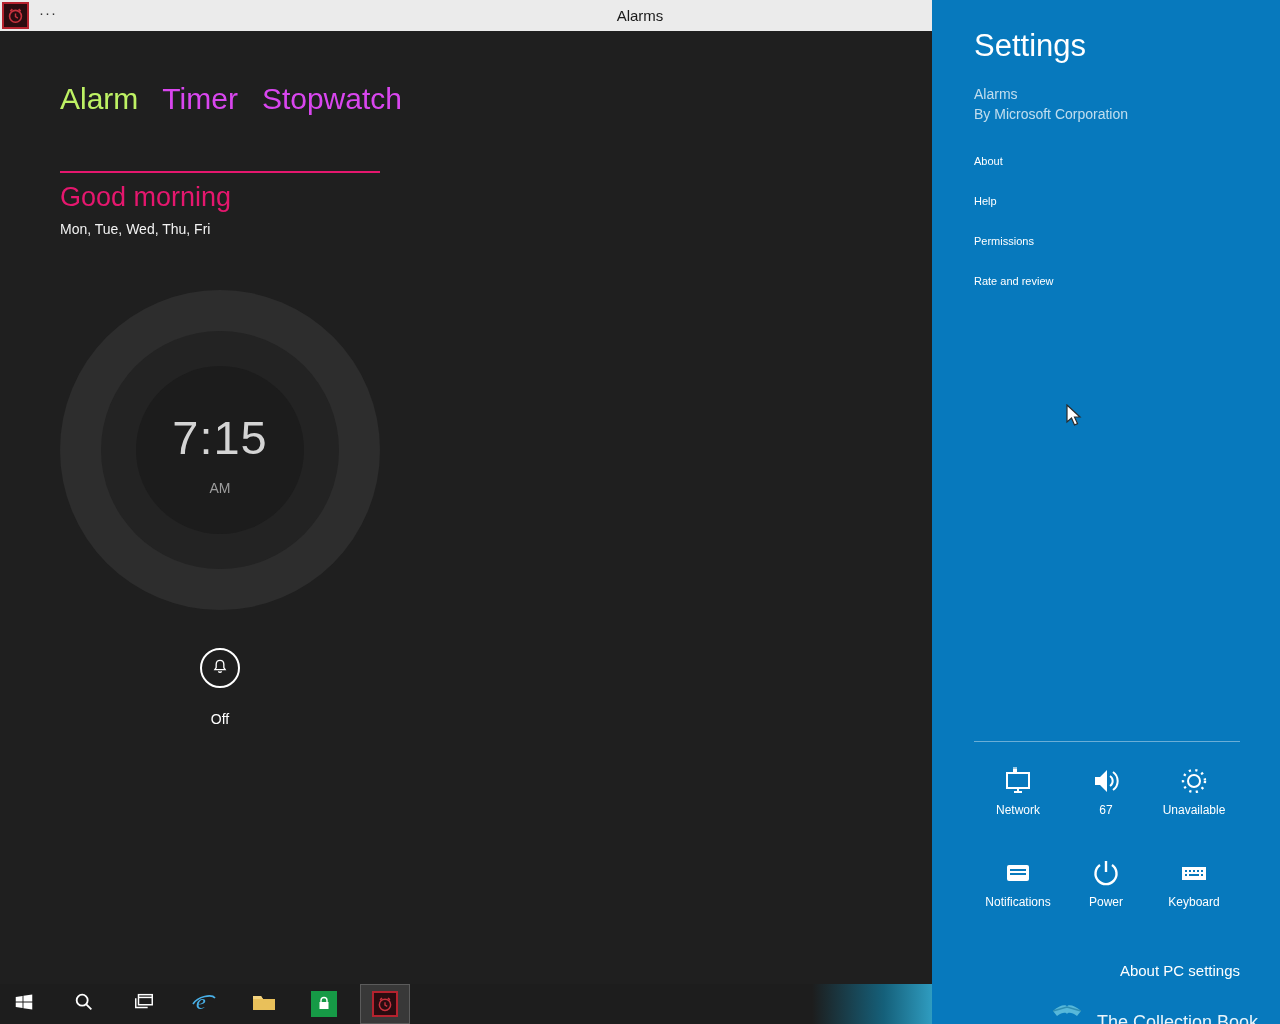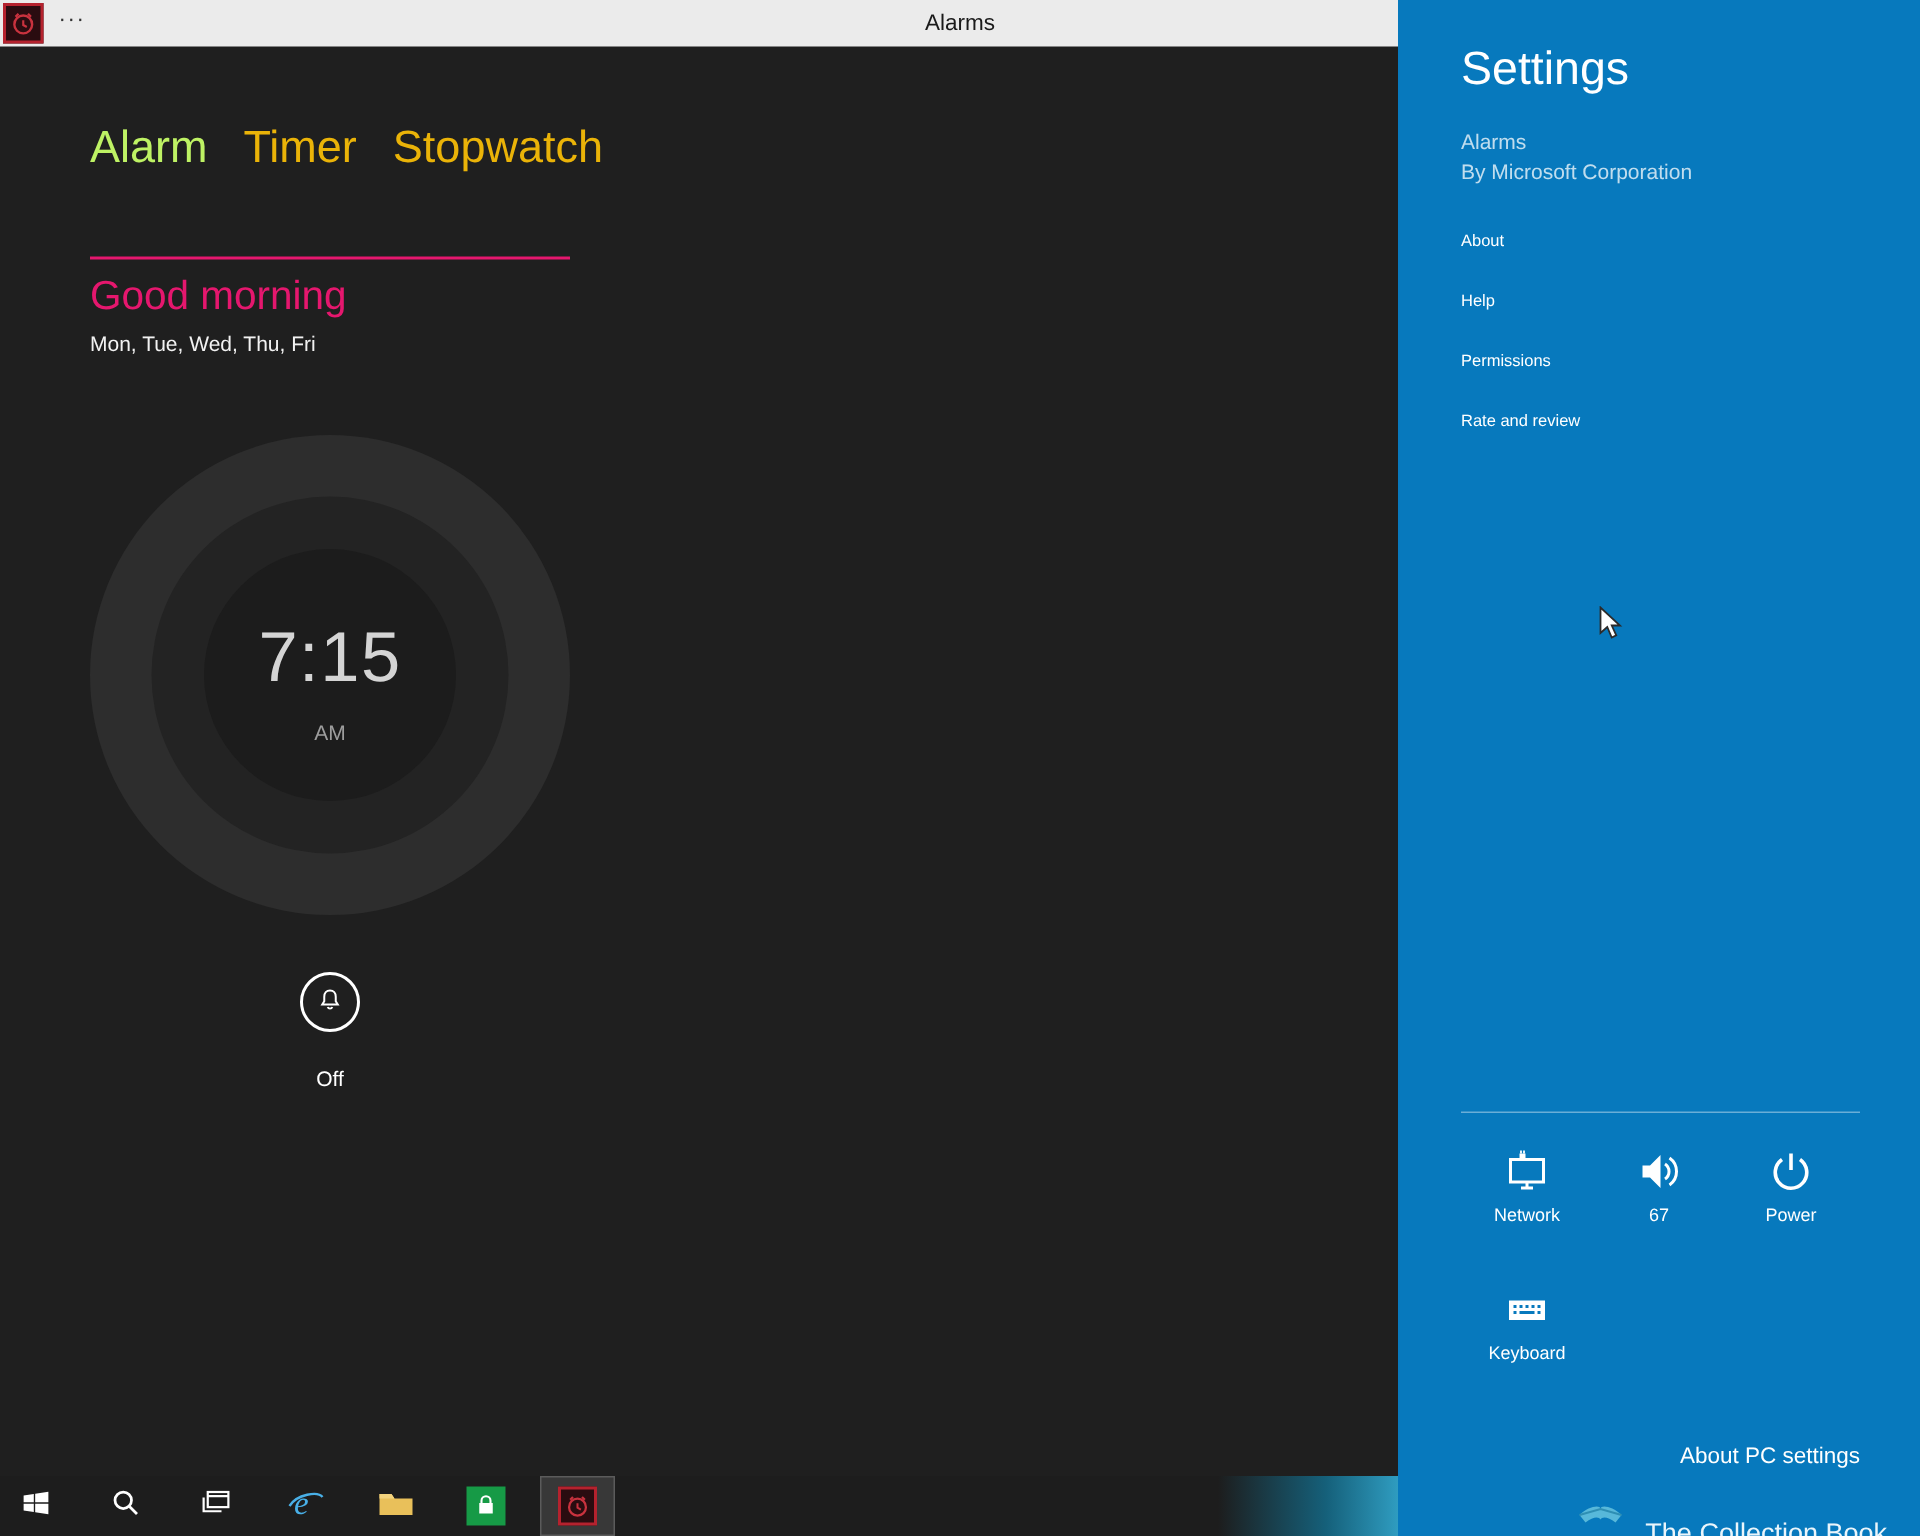--- a/index.html
+++ b/index.html
@@ -10,21 +10,21 @@
   
   .titlebar { position:absolute; left:0; top:0; width:1280px; height:31px; background:#ebebeb; }
   .titlebar .app-icon { position:absolute; left:2px; top:2px; width:27px; height:27px;
     background:#2a0c10; border:2px solid #b5222e; display:flex; align-items:center; justify-content:center; }
   .titlebar .menu-dots { position:absolute; left:39px; top:4px; font-size:15px; color:#333; letter-spacing:1px; cursor:default; }
   .titlebar .title { position:absolute; left:0; top:0; width:100%; height:31px; line-height:31px;
     text-align:center; font-size:15px; color:#1a1a1a; }
 
   
   .tabs { position:absolute; left:60px; top:82px; display:flex; gap:24px; font-weight:300; }
-  .tab { font-size:30px; color:#eab308; cursor:default; }
+  .tab { font-size:30px; color:#d946ef; cursor:default; }
   .tab.active { color:#bef264; }
 
   .accent-line { position:absolute; left:60px; top:171px; width:320px; height:2px; background:#e5176e; }
   .greeting { position:absolute; left:60px; top:182px; font-size:27px; font-weight:300; color:#e5176e; }
   .days { position:absolute; left:60px; top:221px; font-size:14px; color:#f2f2f2; }
 
   .dial { position:absolute; left:60px; top:290px; width:320px; height:320px; }
   .dial .ring-outer { position:absolute; left:0; top:0; width:320px; height:320px; border-radius:50%; background:#2d2d2d; }
   .dial .ring-mid { position:absolute; left:41px; top:41px; width:238px; height:238px; border-radius:50%; background:#232323; }
   .dial .ring-inner { position:absolute; left:76px; top:76px; width:168px; height:168px; border-radius:50%; background:#1c1c1c; }
@@ -219,21 +219,39 @@
         <div class="qs-icon">
           <svg width="34" height="34" viewBox="0 0 34 34">
             <polygon points="6,13 11,13 18,6 18,28 11,21 6,21" fill="#fff"></polygon>
             <path d="M21 12 a6 6 0 0 1 0 10" fill="none" stroke="#fff" stroke-width="2"></path>
             <path d="M24 8 a11 11 0 0 1 0 18" fill="none" stroke="#fff" stroke-width="2"></path>
           </svg>
         </div>
         <div class="qs-label">67</div>
       </div>
 
-
+      <div class="qs-tile">
+        <div class="qs-icon">
+          <svg width="34" height="34" viewBox="0 0 34 34">
+            <circle cx="17" cy="17" r="6" fill="none" stroke="#fff" stroke-width="2"></circle>
+            <circle cx="17" cy="17" r="11" fill="none" stroke="#fff" stroke-width="2.4" stroke-dasharray="2.2 4.4"></circle>
+          </svg>
+        </div>
+        <div class="qs-label">Unavailable</div>
+      </div>
+
+      <div class="qs-tile">
+        <div class="qs-icon">
+          <svg width="34" height="34" viewBox="0 0 34 34">
+            <rect x="6" y="9" width="22" height="16" rx="2" fill="#fff"></rect>
+            <path d="M9 14 H25 M9 18 H25" stroke="#0779bd" stroke-width="2"></path>
+          </svg>
+        </div>
+        <div class="qs-label">Notifications</div>
+      </div>
 
       <div class="qs-tile">
         <div class="qs-icon">
           <svg width="34" height="34" viewBox="0 0 34 34">
             <path d="M11 9 a10.5 10.5 0 1 0 12 0" fill="none" stroke="#fff" stroke-width="2.4"></path>
             <path d="M17 5 V16" stroke="#fff" stroke-width="2.4"></path>
           </svg>
         </div>
         <div class="qs-label">Power</div>
       </div>

